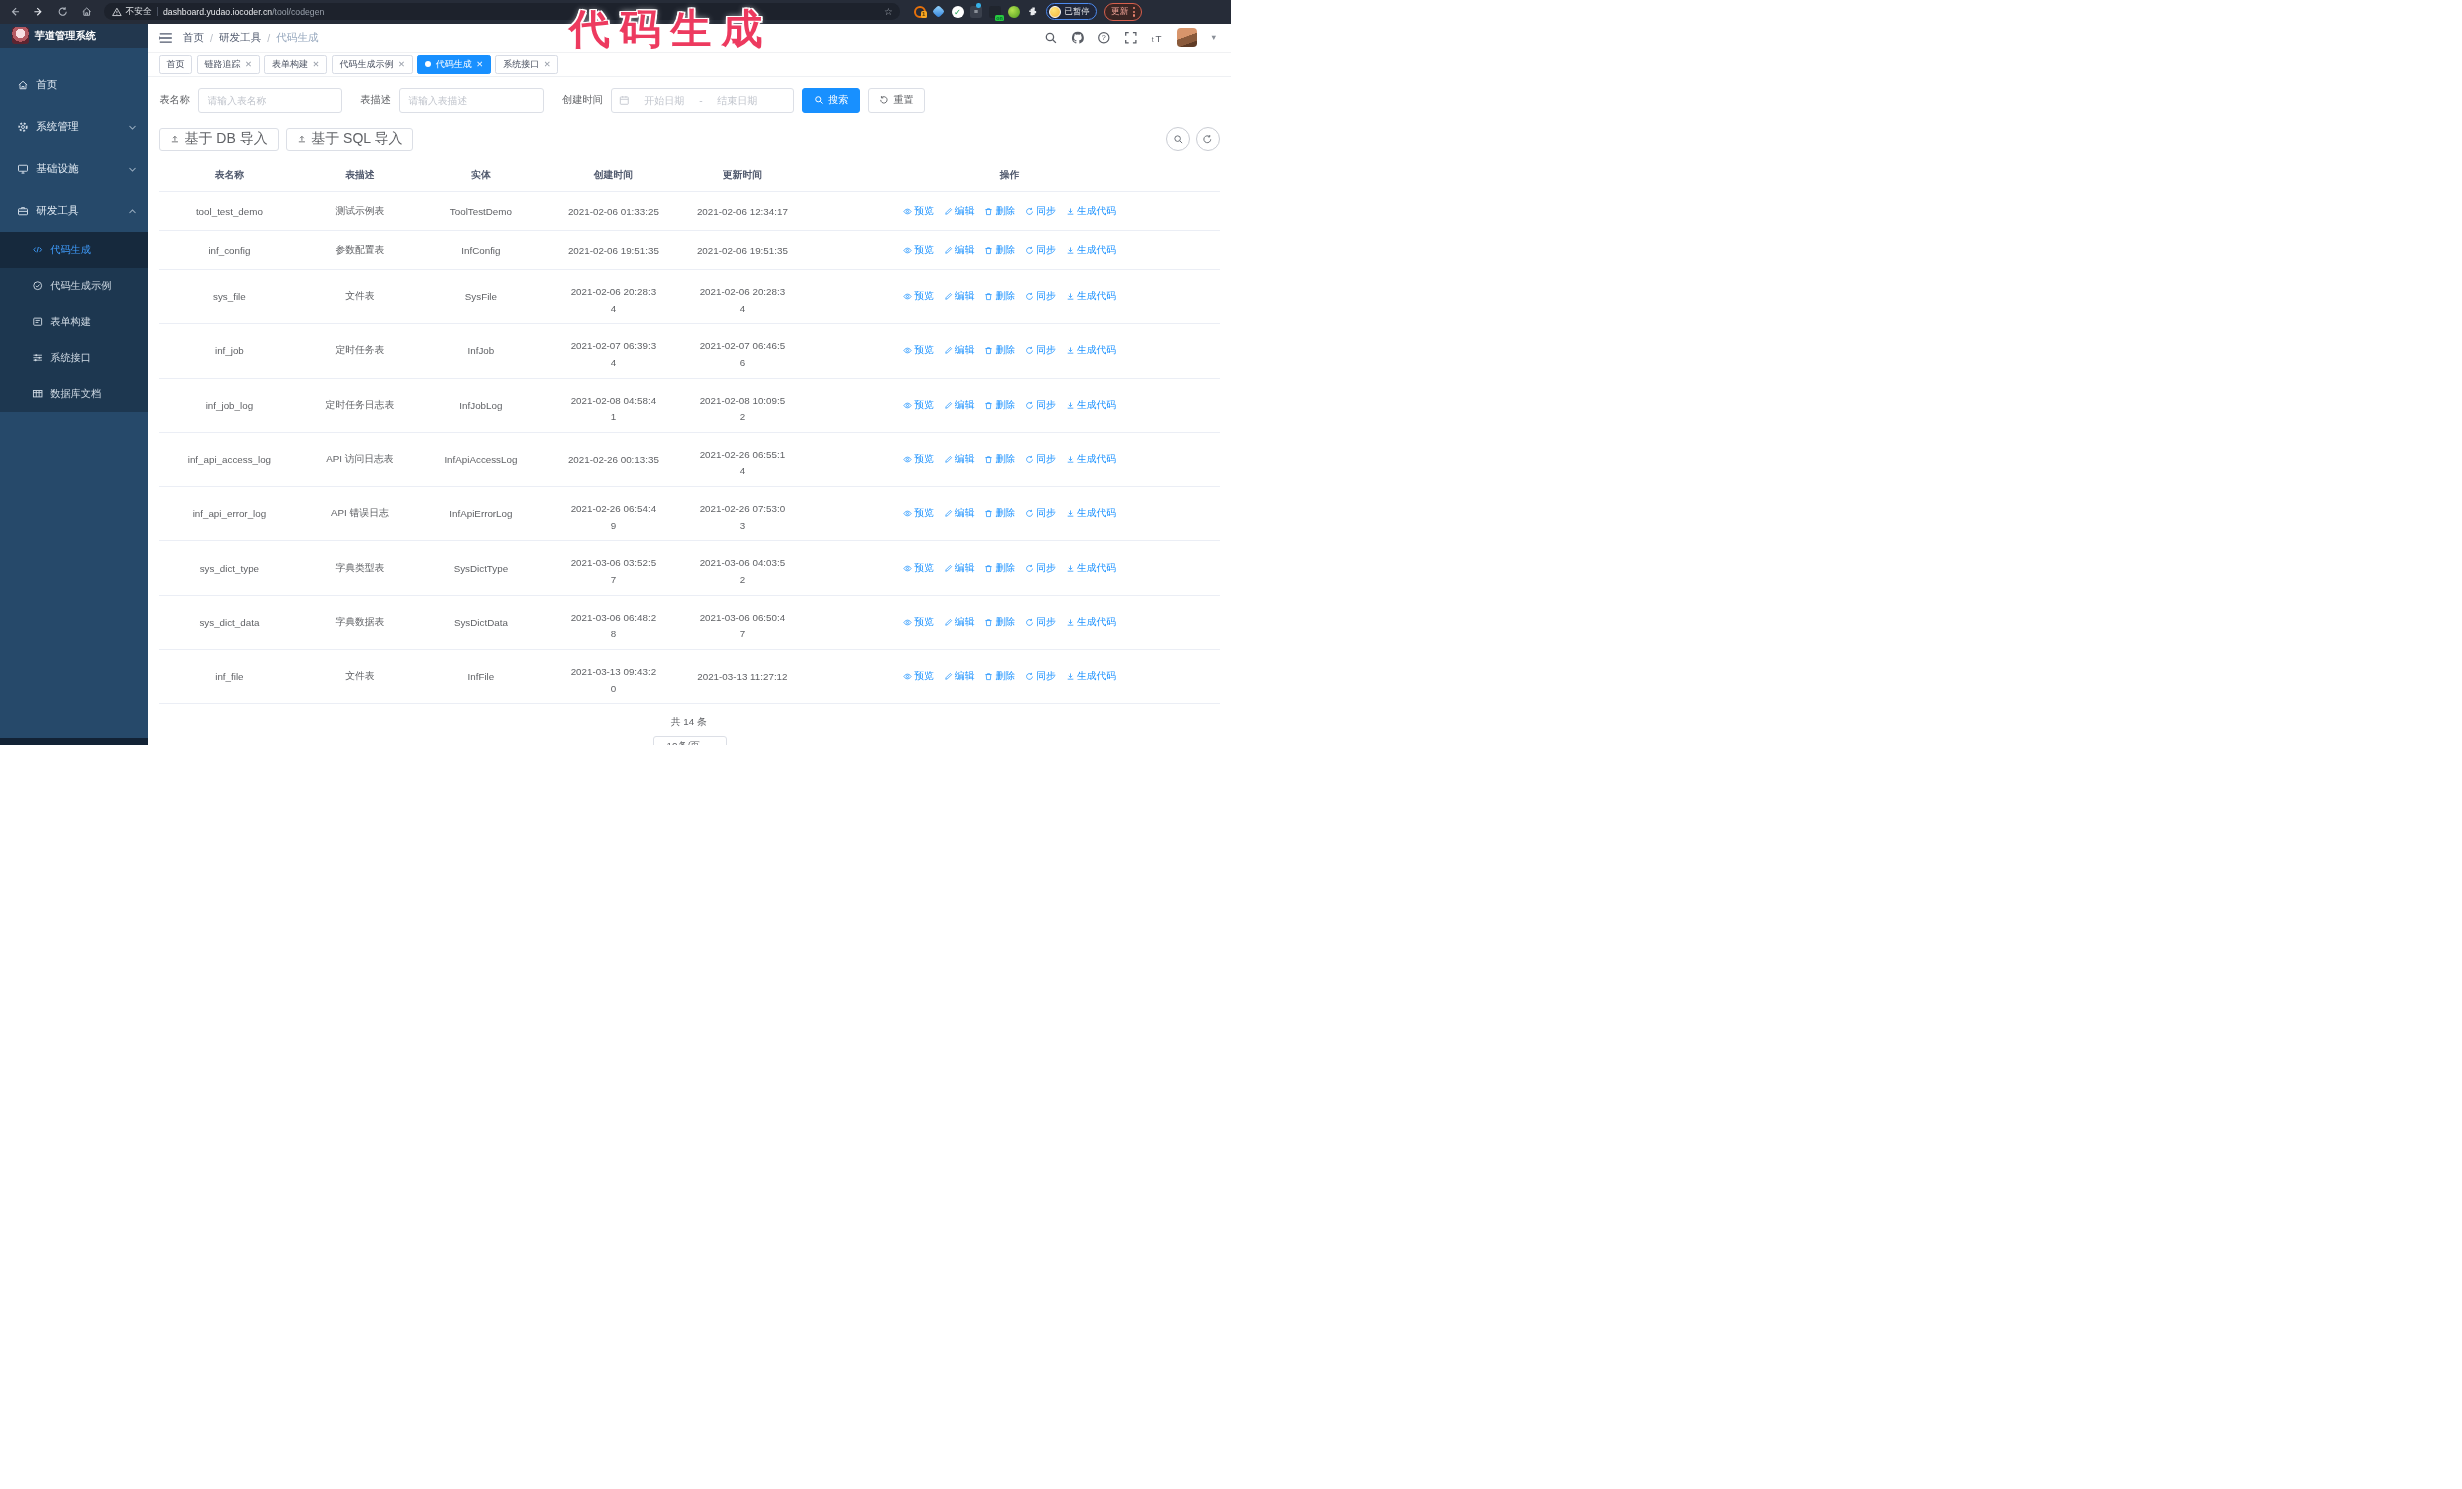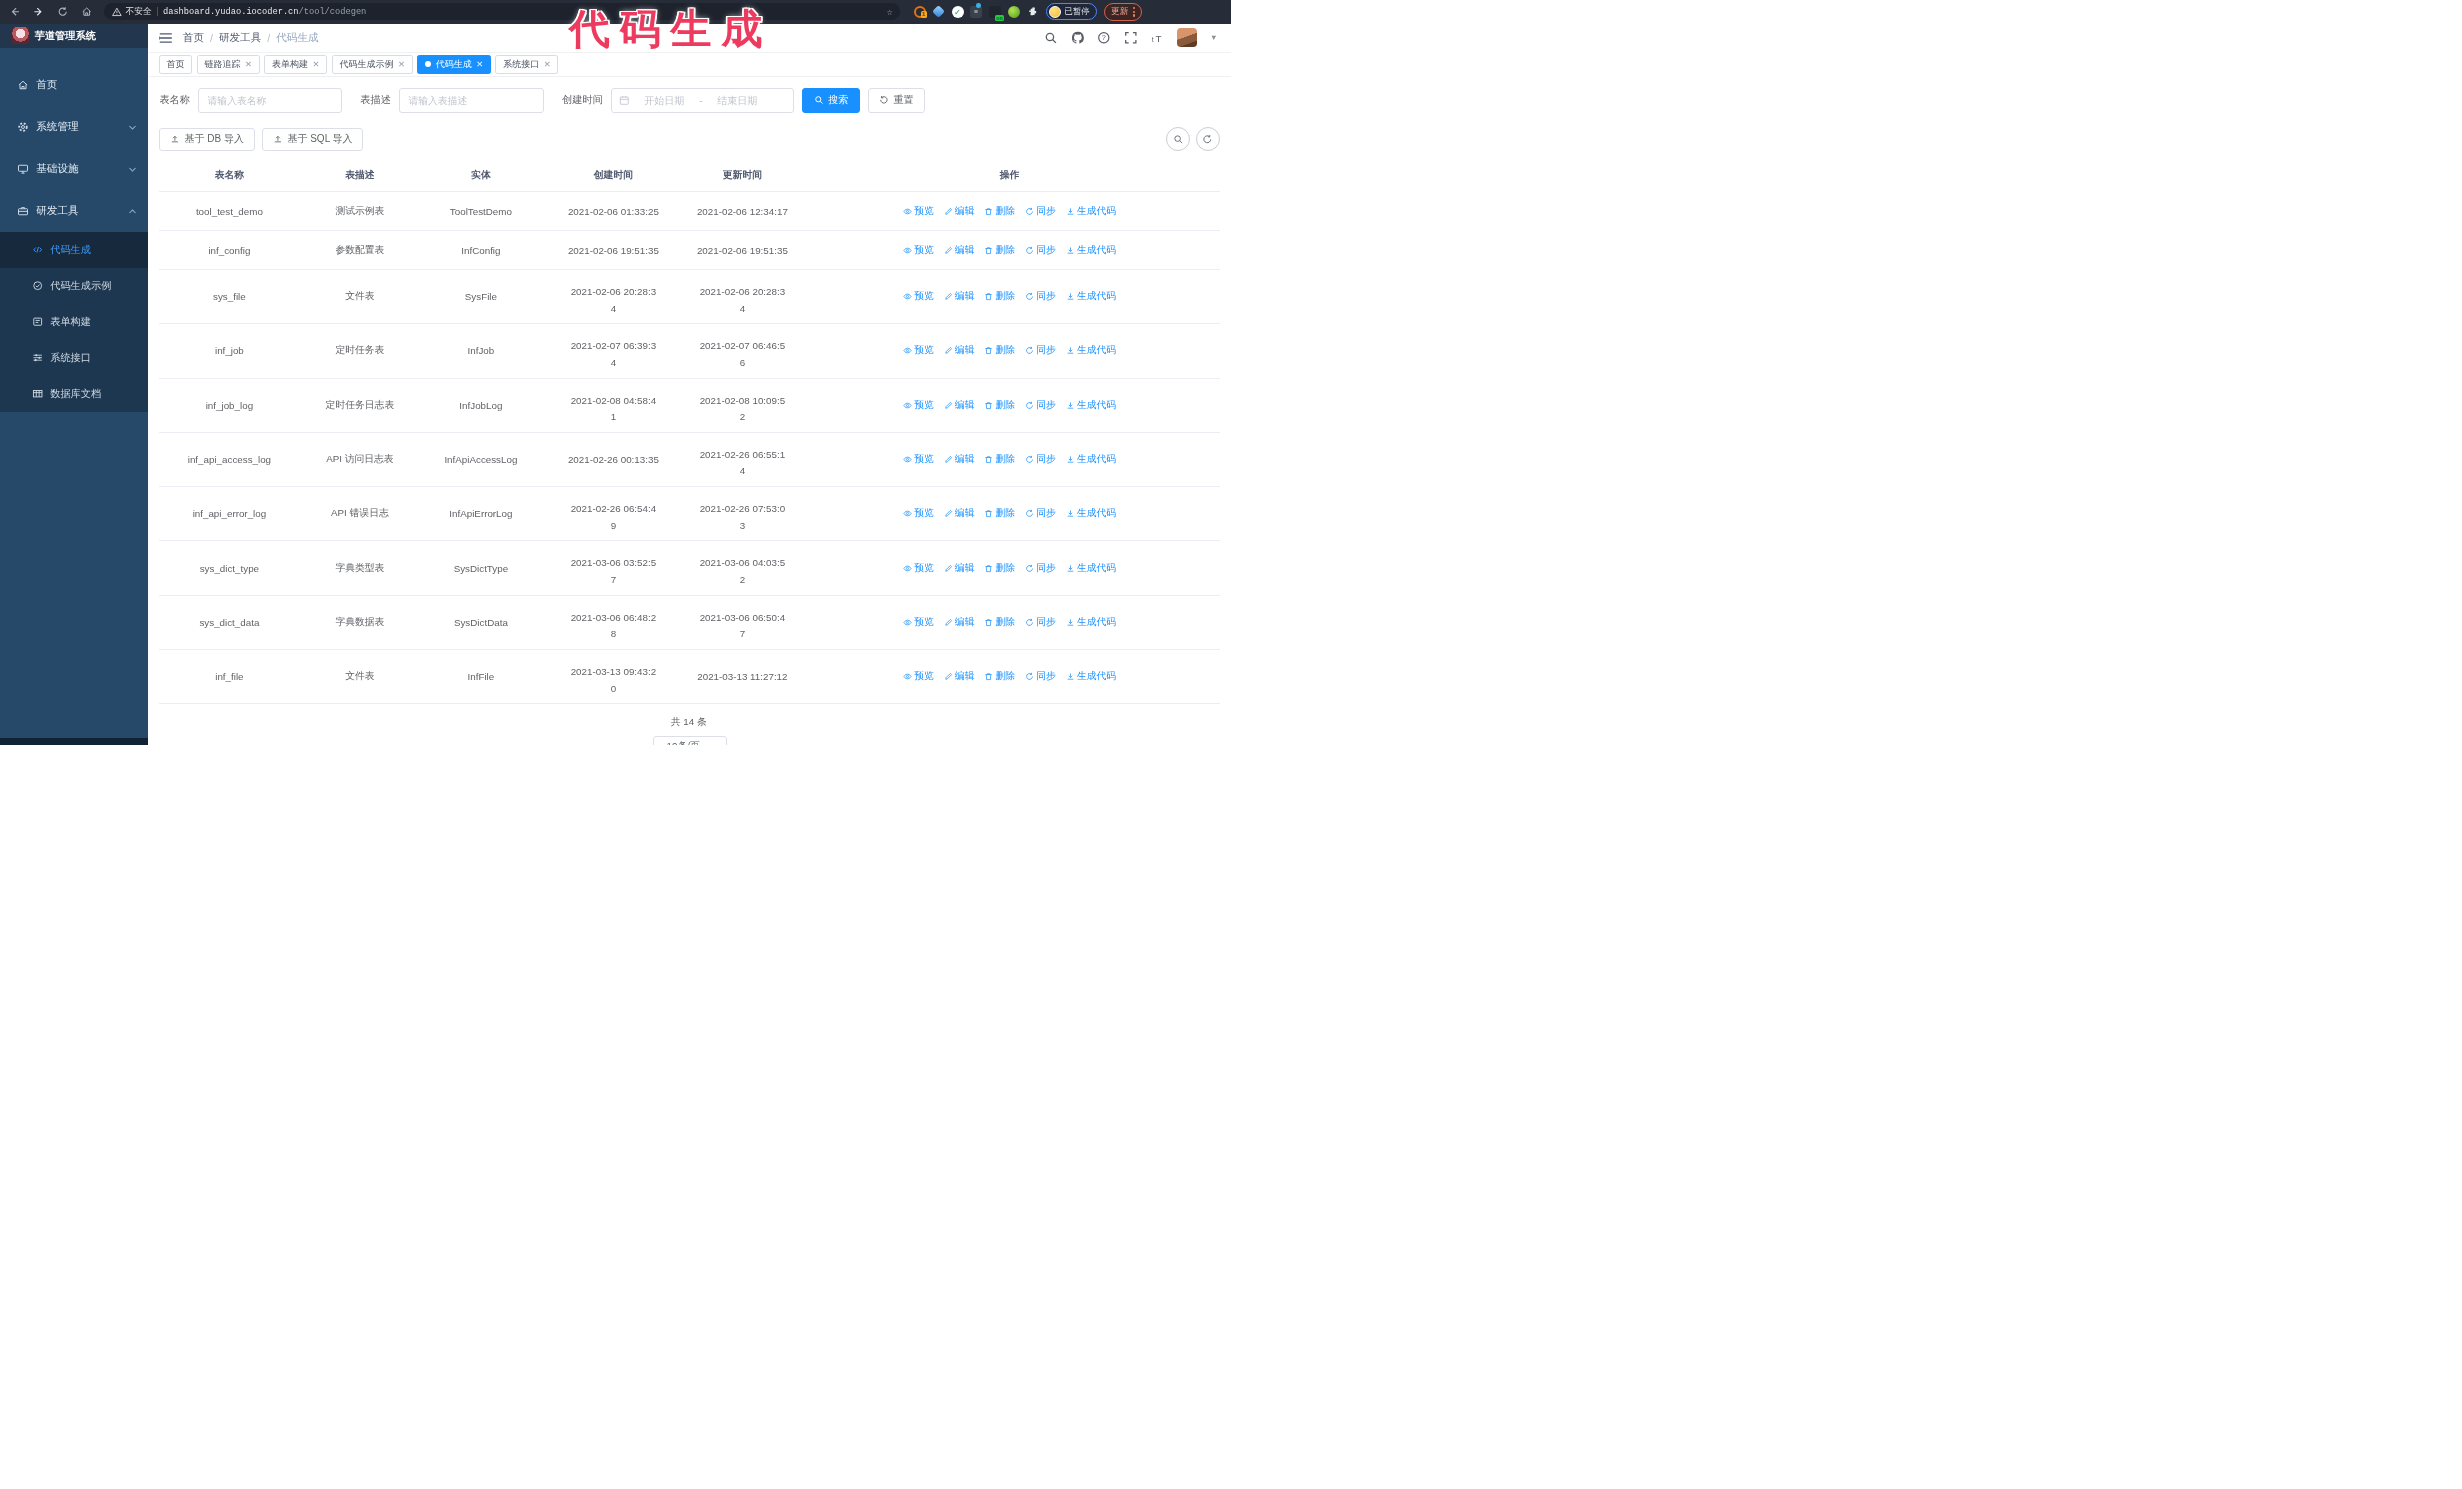--- a/index.html
+++ b/index.html
@@ -3,21 +3,21 @@
 <meta charset="utf-8">
 <style>
   * { margin:0; padding:0; box-sizing:border-box; }
   html,body { width:1231px; height:745px; }
   body { font-family:"Liberation Sans","DejaVu Sans",sans-serif; background:#fff; overflow:hidden; position:relative; }
 
   
   .browser-bar { height:23.5px; background:#262c38; display:flex; align-items:center; padding:0 7.6px; gap:10.6px; position:relative; z-index:5; }
   .nav-ic { color:#aeb4bd; width:13.6px; height:13.6px; display:flex; align-items:center; justify-content:center; flex:0 0 auto; }
   .nav-ic svg { width:11.4px; height:11.4px; }
-  .addr-pill { flex:1 1 auto; max-width:796px; height:16.7px; background:#1d222c; border-radius:8.3px; display:flex; align-items:center; padding:0 7.6px; gap:5.3px; color:#e8eaed; font-size:8.7px;font-family:Liberation Mono, monospace; }
+  .addr-pill { flex:1 1 auto; max-width:796px; height:16.7px; background:#1d222c; border-radius:8.3px; display:flex; align-items:center; padding:0 7.6px; gap:5.3px; color:#e8eaed; font-size:8.7px; }
   .addr-sec { display:flex; align-items:center; gap:3.8px; color:#dfe2e6; }
   .addr-div { width:0.8px; height:9px; background:#4a5160; }
   .addr-url { white-space:nowrap; overflow:hidden; }
   .addr-url .path { color:#98a0ab; }
   .addr-star { margin-left:auto; color:#aeb4bd; font-size:9.8px; }
   .ext-zone { display:flex; align-items:center; gap:6.8px; margin-left:3px; }
   .ext { width:12px; height:12px; border-radius:3px; position:relative; flex:0 0 auto; }
   .ext-ring { border:2.3px solid #e8710a; border-radius:50%; background:transparent; }
   .ext-badge { position:absolute; right:-3px; bottom:-2.3px; background:#f5a623; color:#5b3a00; font-size:6px; line-height:6.8px; padding:0 1.5px; border-radius:1.5px; font-weight:bold; }
   .ext-gem { background:linear-gradient(135deg,#9ad8ff,#2e7fd8); transform:rotate(45deg); border-radius:2.3px; width:9px; height:9px; margin:1.5px; }
@@ -90,21 +90,21 @@
   .dr-in { border:none; outline:none; width:59px; font-size:10px; color:#606266; font-family:inherit; text-align:center; }
   .dr-in::placeholder { color:#c0c4cc; }
   .dr-sep { color:#c0c4cc; }
   .btn { height:25px; display:inline-flex; align-items:center; gap:4.5px; padding:0 10.6px; border-radius:3px; font-size:10px; cursor:pointer; border:0.8px solid #dcdfe6; background:#fff; color:#606266; white-space:nowrap; }
   .btn svg { width:9.8px; height:9.8px; }
   .btn-primary { background:#1890ff; border-color:#1890ff; color:#fff; }
   .btn-search { margin-left:8.3px; }
   .btn-reset { margin-left:7.6px; }
 
   .toolbar-row { margin-top:14.4px; display:flex; align-items:center; }
-  .btn-import { margin-right:7.6px; height:23px; padding:0 9.8px; font-size:10px; }
+  .btn-import { margin-right:7.6px; height:23px; padding:0 9.8px; font-size:14px; }
   .round-btns { margin-left:auto; display:flex; gap:5.3px; }
   .round-btn { width:24px; height:24px; border:0.8px solid #c9ccd3; border-radius:50%; background:#fff; display:flex; align-items:center; justify-content:center; color:#6b7077; cursor:pointer; }
   .round-btn svg { width:10.6px; height:10.6px; }
 
   
   .table { margin-top:9px; font-size:9.8px; color:#606266; }
   .tr { display:flex; align-items:center; border-bottom:0.8px solid #ebeef5; min-height:39px; padding:6px 0; }
   .tr.head { min-height:32px; padding:3px 0; color:#515a6e; font-weight:bold; border-bottom:0.8px solid #ebeef5; }
   .td { text-align:center; padding:0 4.5px; }
   .c1 { width:140px; } .c2 { width:121px; } .c3 { width:121px; } .c4 { width:144px; } .c5 { width:114px; } .c6 { flex:1 1 auto; }

